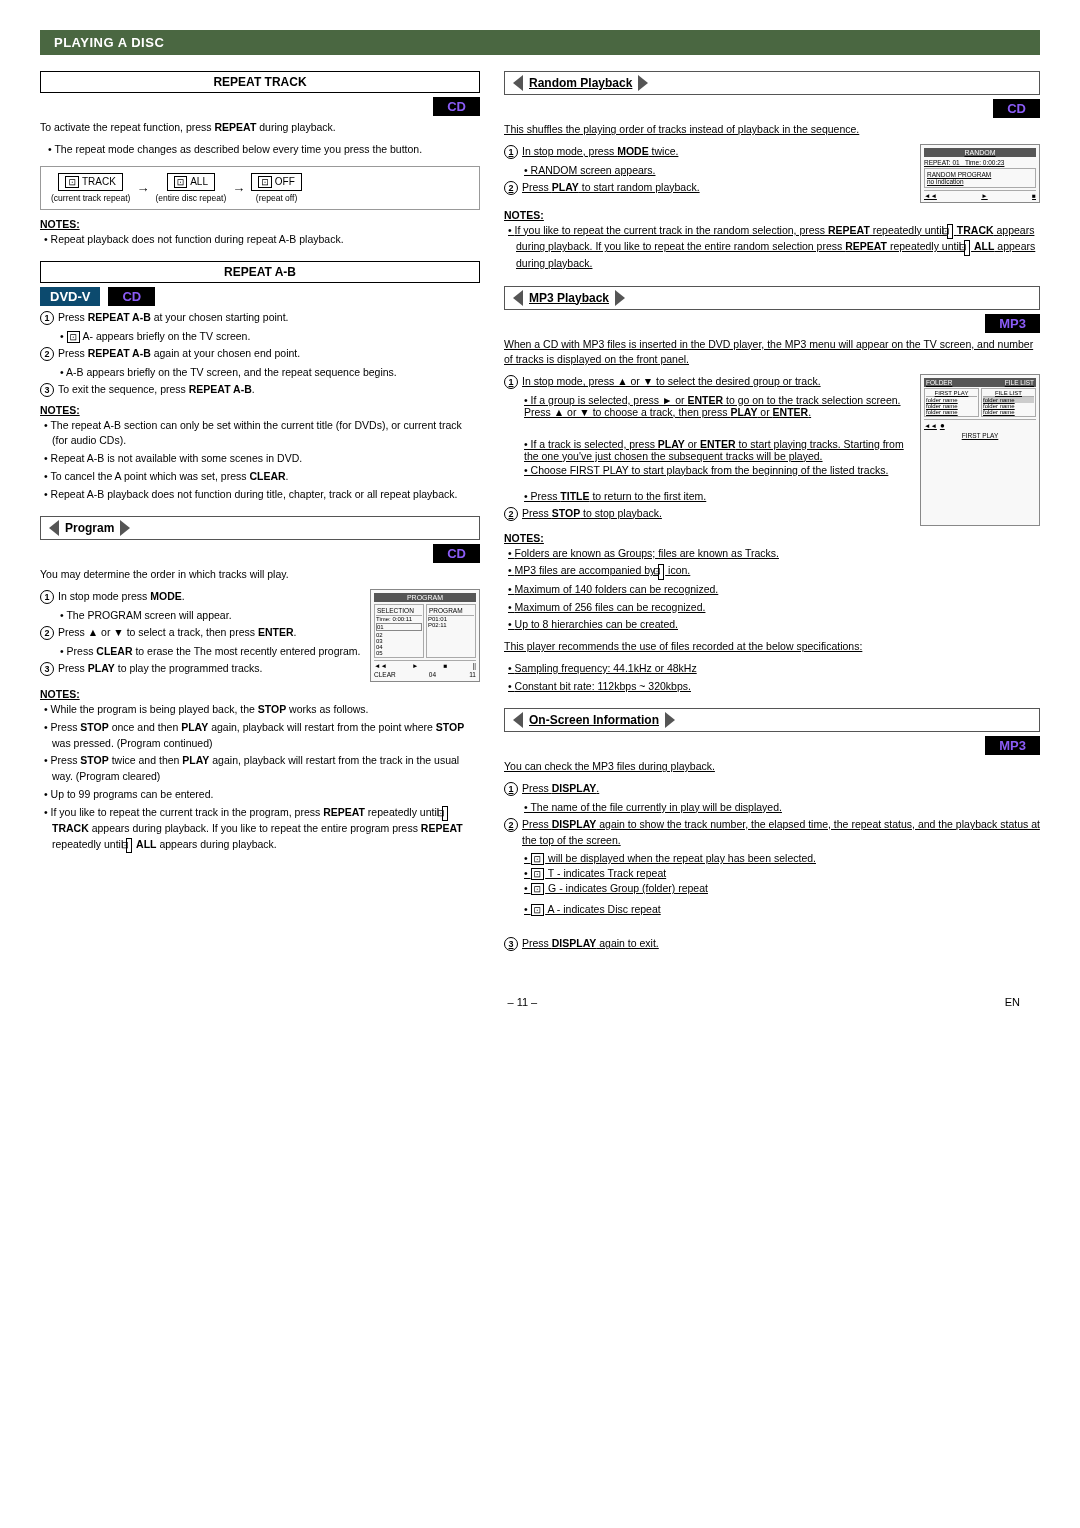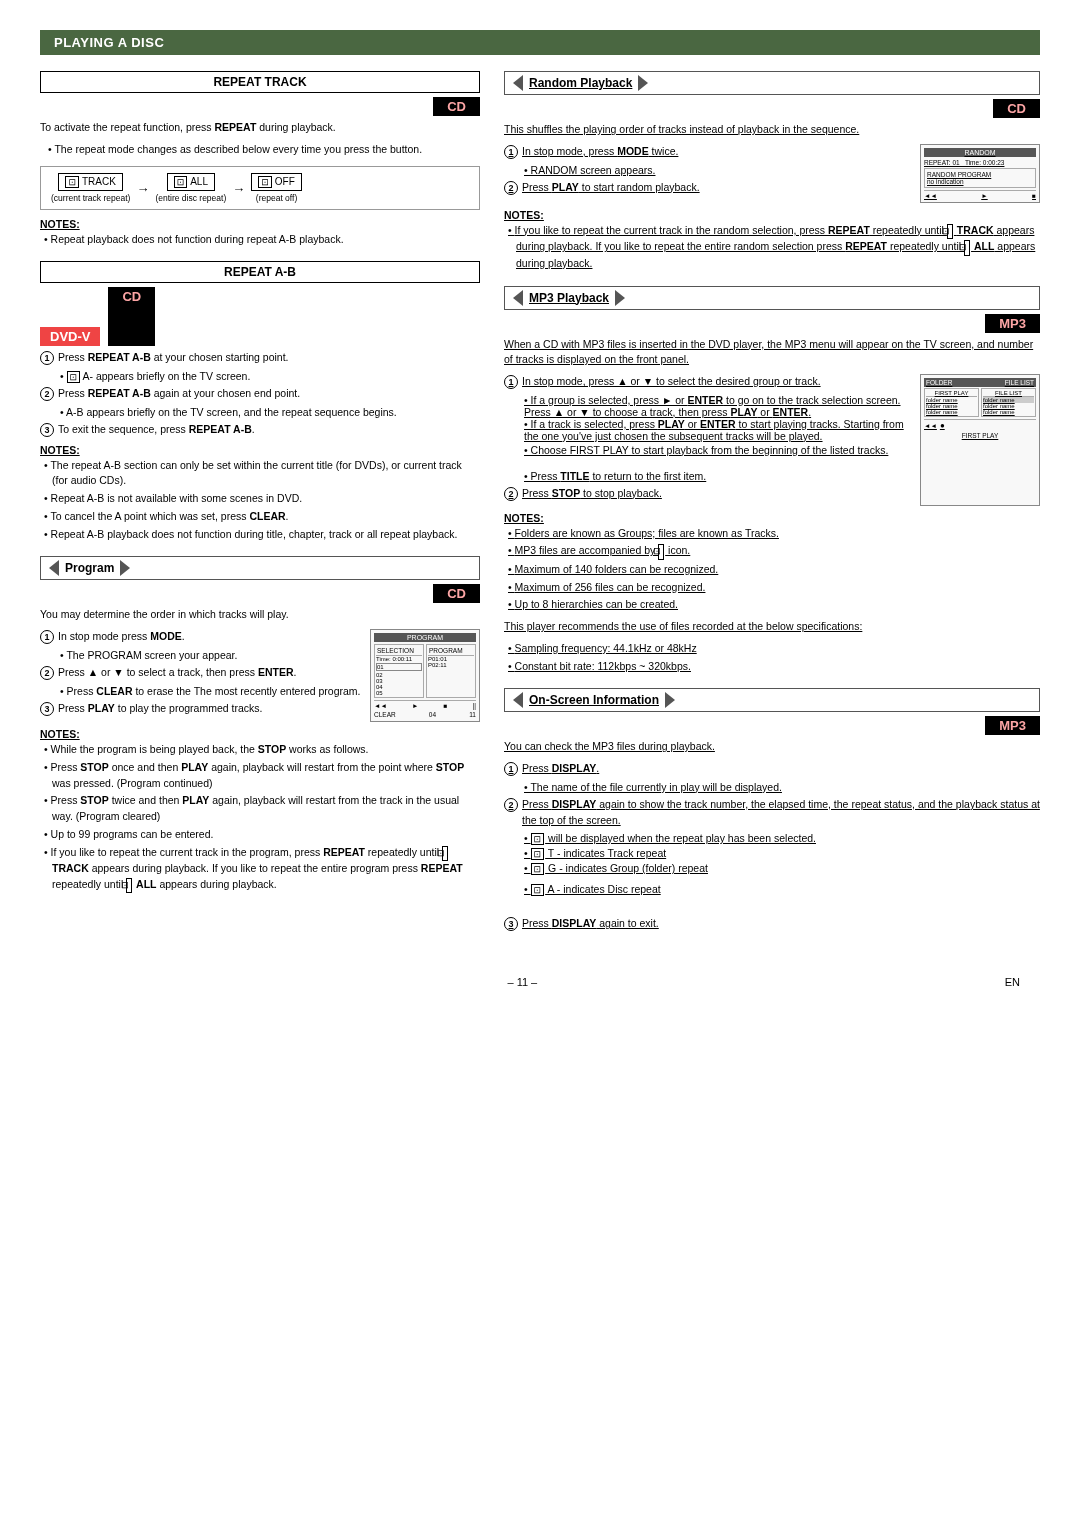--- a/index.html
+++ b/index.html
@@ -84,34 +84,33 @@
       flex-shrink: 0;
     }
 
     .badge-row {
       display: flex;
       justify-content: flex-end;
       margin-bottom: 4px;
     }
     .badge {
       background: #000;
-      color: #fca5a5;
+      color: #8b5cf6;
       font-weight: bold;
       font-size: 13px;
       padding: 2px 14px;
       display: inline-block;
     }
     .badge-dvdv {
-      background: #ef4444;
+      background: #0c4a6e;
       color: #fff;
       font-weight: bold;
       font-size: 13px;
       padding: 2px 10px;
       display: inline-block;
-      margin-top: 40px;
     }
 
     .body-text {
       font-size: 10.5px;
       margin-bottom: 6px;
       line-height: 1.5;
     }
 
     .bullet-item {
       font-size: 10.5px;
@@ -285,21 +284,21 @@
         <span class="badge">CD</span>
       </div>
       <p class="body-text">You may determine the order in which tracks will play.</p>
 
       <div style="display:flex; gap:6px;">
         <div style="flex:1;">
           <div class="step-row">
             <span class="step-circle">1</span>
             <span class="step-content">In stop mode press <strong>MODE</strong>.</span>
           </div>
-          <div style="padding-left:20px; font-size:10.5px; margin-bottom:4px;">• The PROGRAM screen your appear.</div>
+          <div style="padding-left:20px; font-size:10.5px; margin-bottom:4px;">• The PROGRAM screen will appear.</div>
 
           <div class="step-row">
             <span class="step-circle">2</span>
             <span class="step-content">Press ▲ or ▼ to select a track, then press <strong>ENTER</strong>.</span>
           </div>
           <div style="padding-left:20px; font-size:10.5px; margin-bottom:4px;">• Press <strong>CLEAR</strong> to erase the The most recently entered program.</div>
 
           <div class="step-row">
             <span class="step-circle">3</span>
             <span class="step-content">Press <strong>PLAY</strong> to play the programmed tracks.</span>
@@ -396,21 +395,21 @@
         <span class="badge">MP3</span>
       </div>
       <p class="body-text">When a CD with MP3 files is inserted in the DVD player, the MP3 menu will appear on the TV screen, and number of tracks is displayed on the front panel.</p>
 
       <div style="display:flex; gap:6px;">
         <div style="flex:1;">
           <div class="step-row">
             <span class="step-circle">1</span>
             <span class="step-content">In stop mode, press ▲ or ▼ to select the desired group or track.</span>
           </div>
-          <div style="padding-left:20px; font-size:10.5px; margin-bottom:0;">• If a group is selected, press ► or <strong>ENTER</strong> to go on to the track selection screen. Press ▲ or ▼ to choose a track, then press <strong>PLAY</strong> or <strong>ENTER</strong>.</div>
+          <div style="padding-left:20px; font-size:10.5px; margin-bottom:20px;">• If a group is selected, press ► or <strong>ENTER</strong> to go on to the track selection screen. Press ▲ or ▼ to choose a track, then press <strong>PLAY</strong> or <strong>ENTER</strong>.</div>
           <div style="padding-left:20px; font-size:10.5px; margin-bottom:2px;">• If a track is selected, press <strong>PLAY</strong> or <strong>ENTER</strong> to start playing tracks. Starting from the one you've just chosen the subsequent tracks will be played.</div>
           <div style="padding-left:20px; font-size:10.5px; margin-bottom:14px;">• Choose FIRST PLAY to start playback from the beginning of the listed tracks.</div>
           <div style="padding-left:20px; font-size:10.5px; margin-bottom:4px;">• Press <strong>TITLE</strong> to return to the first item.</div>
 
           <div class="step-row">
             <span class="step-circle">2</span>
             <span class="step-content">Press <strong>STOP</strong> to stop playback.</span>
           </div>
         </div>
 

